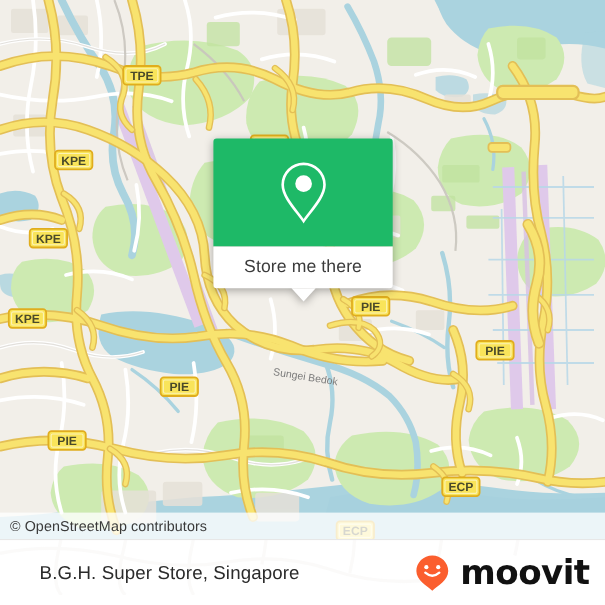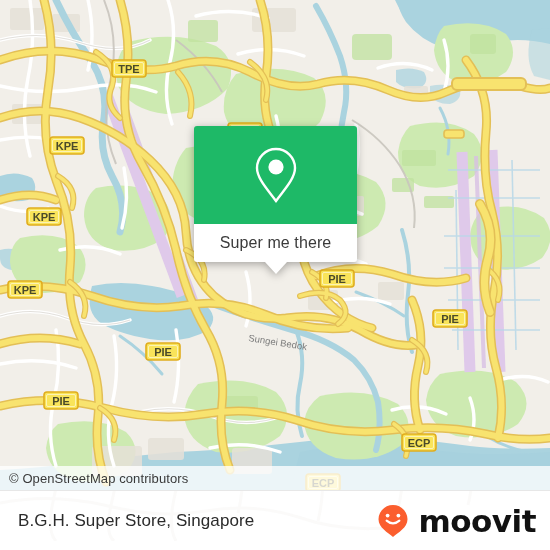--- a/index.html
+++ b/index.html
@@ -54,21 +54,21 @@
 
   
   .bottombar{
     position:absolute;left:0;top:490px;width:550px;height:60px;
     background:#ffffff;overflow:hidden;
     display:flex;align-items:center;
     border-top:1px solid #e7e7e7;
   }
   .bottombar .wm{position:absolute;left:0;top:-250px;opacity:.13;}
   .bb-title{
-    position:relative;z-index:2;padding-left:18px;font-size:17px;color:#2b2b2b;
+    position:relative;z-index:2;padding-left:36px;font-size:17px;color:#2b2b2b;
     letter-spacing:.1px;white-space:nowrap;
   }
   .bb-logo{
     position:absolute;right:14px;top:50%;transform:translateY(-50%);
     z-index:2;display:flex;align-items:center;gap:9px;
   }
   .bb-logo .word{
     font-size:31px;color:#111;letter-spacing:-0.5px;line-height:1;
     font-family:"DejaVu Sans","Liberation Sans",sans-serif;font-weight:600;
   }
@@ -367,21 +367,21 @@
   </div>
 
   <div class="callout">
     <div class="callout-top">
       <svg width="50" height="60" viewBox="0 0 50 60">
         <path d="M25 4 C14.5 4 6 12.5 6 23 C6 34 18 46 25 56 C32 46 44 34 44 23 C44 12.5 35.5 4 25 4 Z" fill="none" stroke="#ffffff" stroke-width="2.4"></path>
         <circle cx="25" cy="22" r="7.6" fill="#ffffff"></circle>
       </svg>
     </div>
     <div class="callout-bottom">
-      <span>Super me there</span>
+      <span>Store me there</span>
       <div class="callout-tail"></div>
     </div>
   </div>
 
   <div class="bottombar">
     <svg class="wm" width="550" height="300" viewBox="0 0 550 300">
       <g stroke="#d9d6d0" stroke-width="3" fill="none" opacity=".9">
         <path d="M0,262 Q50,252 104,264 Q158,278 206,270 Q254,262 298,276 Q344,292 394,286"></path>
         <path d="M56,186 Q62,222 54,256 Q46,290 56,300"></path>
         <path d="M114,192 Q120,228 112,260 Q104,292 114,300"></path>

